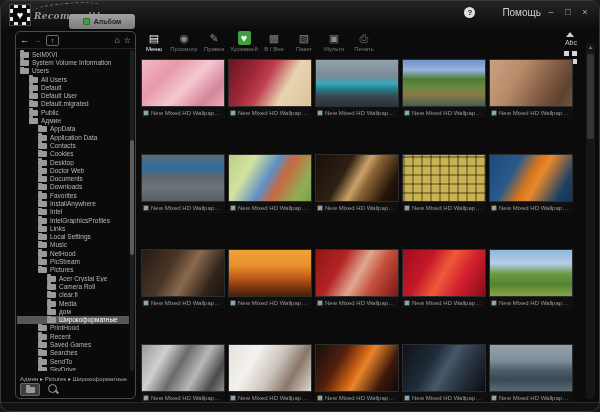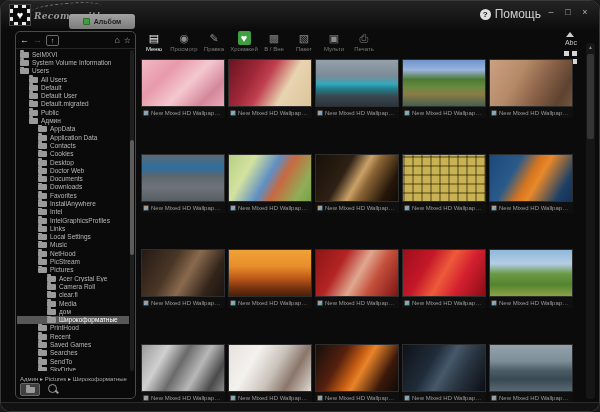--- a/index.html
+++ b/index.html
@@ -17,21 +17,21 @@
              color:#9a9a9a; font-family:"DejaVu Serif",serif; letter-spacing:.3px; }
   .lasso { position:absolute; left:30px; top:2px; width:70px; height:11px; border-top:1px dashed #777;
            border-radius:50%; transform:rotate(-5deg); }
   .tab { position:absolute; left:68px; top:13px; width:66px; height:15px; border-radius:3px;
          background:linear-gradient(#a2a2a2,#7c7c7c); display:flex; align-items:center; justify-content:center; gap:4px; }
   .tab-ico { width:7px; height:7px; background:#3f9e3f; border:1px solid #2c6e2c; border-radius:1px; }
   .tab-label { font-size:7px; font-weight:bold; color:#1d1d1d; }
   .helpgroup { position:absolute; right:58px; top:6px; display:flex; align-items:center; gap:4px; }
   .help-q { width:11px; height:11px; border-radius:50%; background:#e0e0e0; color:#111; font-size:8px; font-weight:bold;
             display:flex; align-items:center; justify-content:center; }
-  .help-label { font-size:12px; color:#cfcfcf; }
+  .help-label { font-size:10px; color:#cfcfcf;margin-left:23px; }
   .winbtns { position:absolute; right:8px; top:5px; display:flex; gap:5px; }
   .winbtn { width:12px; height:12px; color:#b5b5b5; font-size:9px; line-height:12px; text-align:center; }
 
   
   .toolbar { position:absolute; left:138px; top:30px; height:27px; display:flex; }
   .tb-item { width:30px; display:flex; flex-direction:column; align-items:center; justify-content:flex-start; gap:1px; }
   .tb-glyph { height:14px; font-size:11px; line-height:14px; display:flex; align-items:center; justify-content:center;
               min-width:13px; border-radius:2px; }
   .tb-label { font-size:6px; color:#787878; white-space:nowrap; }
   .tb-item.active .tb-label { color:#efefef; }

